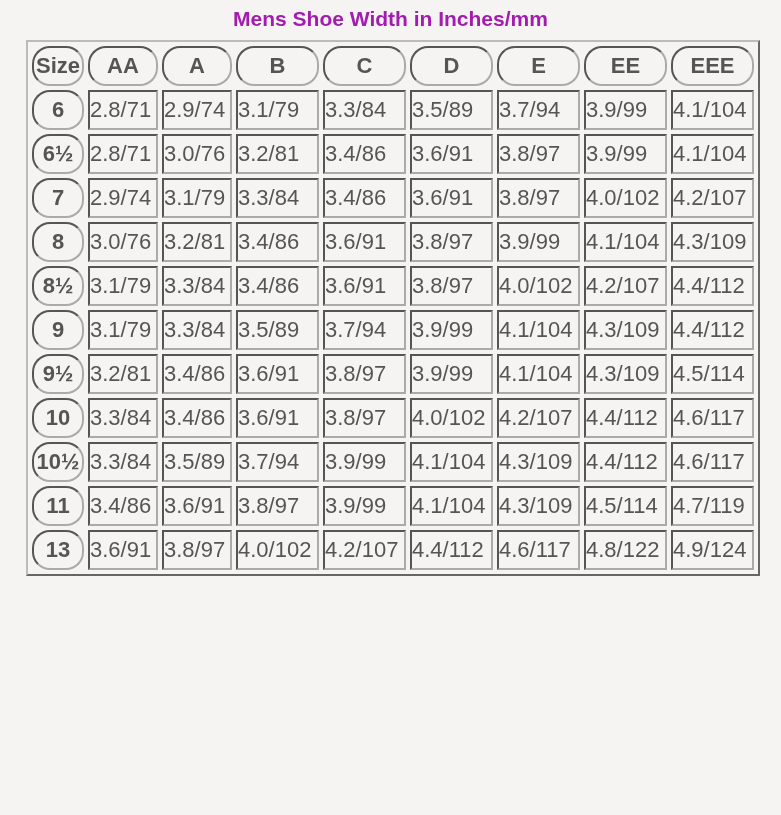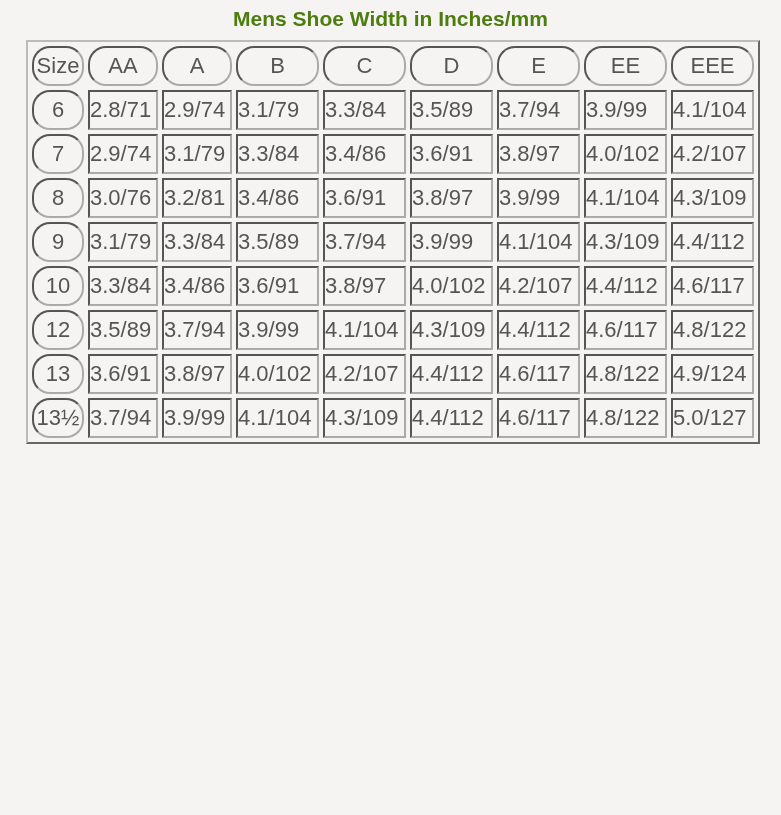--- a/index.html
+++ b/index.html
@@ -1,27 +1,27 @@
 <!DOCTYPE html>
 <html><head>
 <meta charset="utf-8">
 <style>
   html, body { margin:0; padding:0; background:#f5f4f2; }
   body { width:781px; height:815px; position:relative; overflow:hidden;
          font-family:"Liberation Sans", sans-serif; color:#555; }
   .title { position:absolute; left:0; top:7px; width:781px; text-align:center;
-           font-weight:bold; font-size:21px; color:#4d7c0f; }
+           font-weight:bold; font-size:21px; color:#a21caf; }
   table.chart { position:absolute; left:26px; top:40px;
                 border-collapse:separate; border-spacing:4px;
                 border:2px solid; border-color:#bbb #666 #666 #bbb;
                 background:#f5f4f2; }
   table.chart th, table.chart td {
     border:2px solid; border-color:#555 #aaa #aaa #555;
     padding:0; height:36px; font-size:22px; color:#555; }
-  table.chart th { font-weight:normal; text-align:center;border-radius:18px; }
+  table.chart th { font-weight:bold; text-align:center;border-radius:18px; }
   table.chart td { text-align:left; font-weight:normal; white-space:nowrap; }
   table.chart th.size { width:48px; }
   .c-aa { width:66px; } .c-a { width:66px; } .c-b { width:79px; }
   .c-c { width:79px; } .c-d { width:79px; } .c-e { width:79px; }
   .c-ee { width:79px; } .c-eee { width:79px; }
   tbody th { font-size:22px; }
 </style>
 </head>
 <body>
 
@@ -47,20 +47,31 @@
         <td>2.8/71</td>
         <td>2.9/74</td>
         <td>3.1/79</td>
         <td>3.3/84</td>
         <td>3.5/89</td>
         <td>3.7/94</td>
         <td>3.9/99</td>
         <td>4.1/104</td>
       </tr>
       <tr>
+        <th>6½</th>
+        <td>2.8/71</td>
+        <td>3.0/76</td>
+        <td>3.2/81</td>
+        <td>3.4/86</td>
+        <td>3.6/91</td>
+        <td>3.8/97</td>
+        <td>3.9/99</td>
+        <td>4.1/104</td>
+      </tr>
+      <tr>
         <th>7</th>
         <td>2.9/74</td>
         <td>3.1/79</td>
         <td>3.3/84</td>
         <td>3.4/86</td>
         <td>3.6/91</td>
         <td>3.8/97</td>
         <td>4.0/102</td>
         <td>4.2/107</td>
       </tr>
@@ -69,68 +80,90 @@
         <td>3.0/76</td>
         <td>3.2/81</td>
         <td>3.4/86</td>
         <td>3.6/91</td>
         <td>3.8/97</td>
         <td>3.9/99</td>
         <td>4.1/104</td>
         <td>4.3/109</td>
       </tr>
       <tr>
+        <th>8½</th>
+        <td>3.1/79</td>
+        <td>3.3/84</td>
+        <td>3.4/86</td>
+        <td>3.6/91</td>
+        <td>3.8/97</td>
+        <td>4.0/102</td>
+        <td>4.2/107</td>
+        <td>4.4/112</td>
+      </tr>
+      <tr>
         <th>9</th>
         <td>3.1/79</td>
         <td>3.3/84</td>
         <td>3.5/89</td>
         <td>3.7/94</td>
         <td>3.9/99</td>
         <td>4.1/104</td>
         <td>4.3/109</td>
         <td>4.4/112</td>
+      </tr>
+      <tr>
+        <th>9½</th>
+        <td>3.2/81</td>
+        <td>3.4/86</td>
+        <td>3.6/91</td>
+        <td>3.8/97</td>
+        <td>3.9/99</td>
+        <td>4.1/104</td>
+        <td>4.3/109</td>
+        <td>4.5/114</td>
       </tr>
       <tr>
         <th>10</th>
         <td>3.3/84</td>
         <td>3.4/86</td>
         <td>3.6/91</td>
         <td>3.8/97</td>
         <td>4.0/102</td>
         <td>4.2/107</td>
         <td>4.4/112</td>
         <td>4.6/117</td>
       </tr>
       <tr>
-        <th>12</th>
+        <th>10½</th>
+        <td>3.3/84</td>
         <td>3.5/89</td>
         <td>3.7/94</td>
         <td>3.9/99</td>
         <td>4.1/104</td>
         <td>4.3/109</td>
         <td>4.4/112</td>
         <td>4.6/117</td>
-        <td>4.8/122</td>
+      </tr>
+      <tr>
+        <th>11</th>
+        <td>3.4/86</td>
+        <td>3.6/91</td>
+        <td>3.8/97</td>
+        <td>3.9/99</td>
+        <td>4.1/104</td>
+        <td>4.3/109</td>
+        <td>4.5/114</td>
+        <td>4.7/119</td>
       </tr>
       <tr>
         <th>13</th>
         <td>3.6/91</td>
         <td>3.8/97</td>
         <td>4.0/102</td>
         <td>4.2/107</td>
         <td>4.4/112</td>
         <td>4.6/117</td>
         <td>4.8/122</td>
         <td>4.9/124</td>
       </tr>
-      <tr>
-        <th>13½</th>
-        <td>3.7/94</td>
-        <td>3.9/99</td>
-        <td>4.1/104</td>
-        <td>4.3/109</td>
-        <td>4.4/112</td>
-        <td>4.6/117</td>
-        <td>4.8/122</td>
-        <td>5.0/127</td>
-      </tr>
     </tbody>
 </table>
 
 </body></html>

